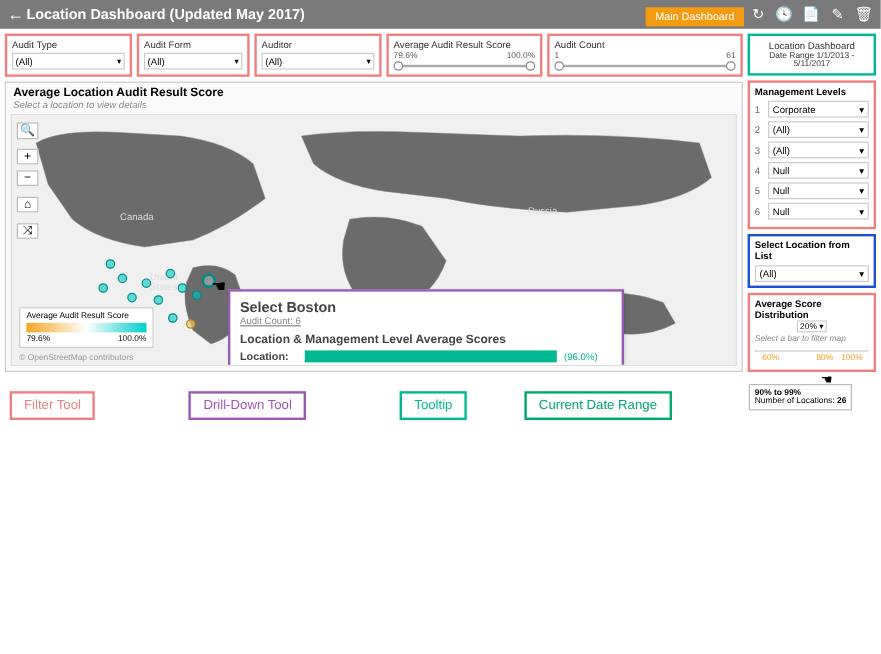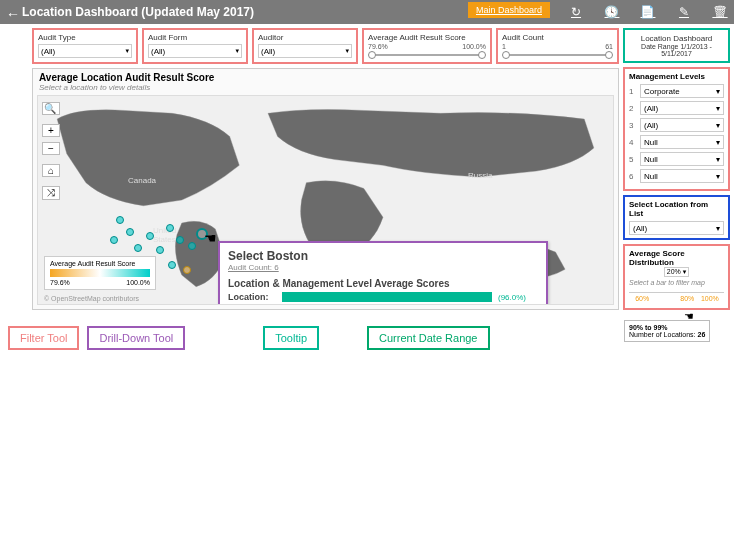--- a/index.html
+++ b/index.html
@@ -1,25 +1,25 @@
 <!DOCTYPE html>
 <html><head>
 <meta charset="utf-8">
 <style>
 * { box-sizing: border-box; margin: 0; padding: 0; font-family: Arial, sans-serif; }
 body { background: #fff; width: 734px; height: 545px; position: relative; font-size: 10px; }
 
 .header-bar { background: #7a7a7a; color: #fff; height: 24px; display: flex; align-items: center; padding: 0 4px; }
 .back-arrow { width: 18px; text-align: center; font-size: 14px; cursor: pointer; }
 .header-title { font-size: 12px; font-weight: bold; flex: 1; }
-.header-buttons { display: flex; align-items: flex-start; gap: 16px; text-decoration: underline; }
+.header-buttons { display: flex; align-items: flex-end; gap: 2px; }
 .main-dash-btn { background: #f39c12; color: #fff; border: none; padding: 3px 8px; font-size: 9px; cursor: pointer; }
 .header-icon { width: 20px; height: 20px; display: flex; align-items: center; justify-content: center; color: #fff; cursor: pointer; font-size: 12px; }
 
-.content { display: flex; padding: 4px; gap: 4px; margin-left: 28px; }
+.content { display: flex; padding: 4px; gap: 4px; }
 .left-col { flex: 1; display: flex; flex-direction: column; gap: 4px; }
 .right-col { width: 107px; display: flex; flex-direction: column; gap: 4px; }
 
 .filters-row { display: flex; gap: 4px; }
 .filter-box { border: 2px solid #f08080; padding: 3px 4px; display: flex; flex-direction: column; gap: 2px; }
 .filter-label { font-size: 8px; color: #333; }
 .filter-select { border: 1px solid #ccc; font-size: 8px; padding: 1px 2px; background: #fff; display: flex; justify-content: space-between; align-items: center; cursor: pointer; height: 14px; }
 .filter-select .caret { font-size: 7px; }
 .range-box { border: 2px solid #f08080; padding: 3px 4px; display: flex; flex-direction: column; gap: 1px; }
 .range-vals { display: flex; justify-content: space-between; font-size: 7px; color: #555; }
@@ -102,21 +102,21 @@
   <div class="left-col">
 
     <div class="filters-row">
       <div class="filter-box" style="width:106px">
         <div class="filter-label">Audit Type</div>
         <div class="filter-select">
           <span>(All)</span>
           <span class="caret">▾</span>
         </div>
       </div>
-      <div class="filter-box" style="width:106px">
+      <div class="filter-box" style="width:94px">
         <div class="filter-label">Audit Form</div>
         <div class="filter-select">
           <span>(All)</span>
           <span class="caret">▾</span>
         </div>
       </div>
       <div class="filter-box" style="width:106px">
         <div class="filter-label">Auditor</div>
         <div class="filter-select">
           <span>(All)</span>
@@ -293,16 +293,16 @@
         <div class="dist-xlabel" style="left:13%">60%</div>
         <div class="dist-xlabel" style="left:61%">80%</div>
         <div class="dist-xlabel" style="left:85%">100%</div>
       </div>
     </div>
   </div>
 </div>
 
 <div class="annotations">
   <div class="anno pink">Filter Tool</div>
-  <div class="anno purple" style="">Drill-Down Tool</div>
+  <div class="anno purple" style="margin-left:70px">Drill-Down Tool</div>
   <div class="anno teal" style="margin-left:70px">Tooltip</div>
   <div class="anno green" style="margin-left:40px">Current Date Range</div>
 </div>
 
 </body></html>

